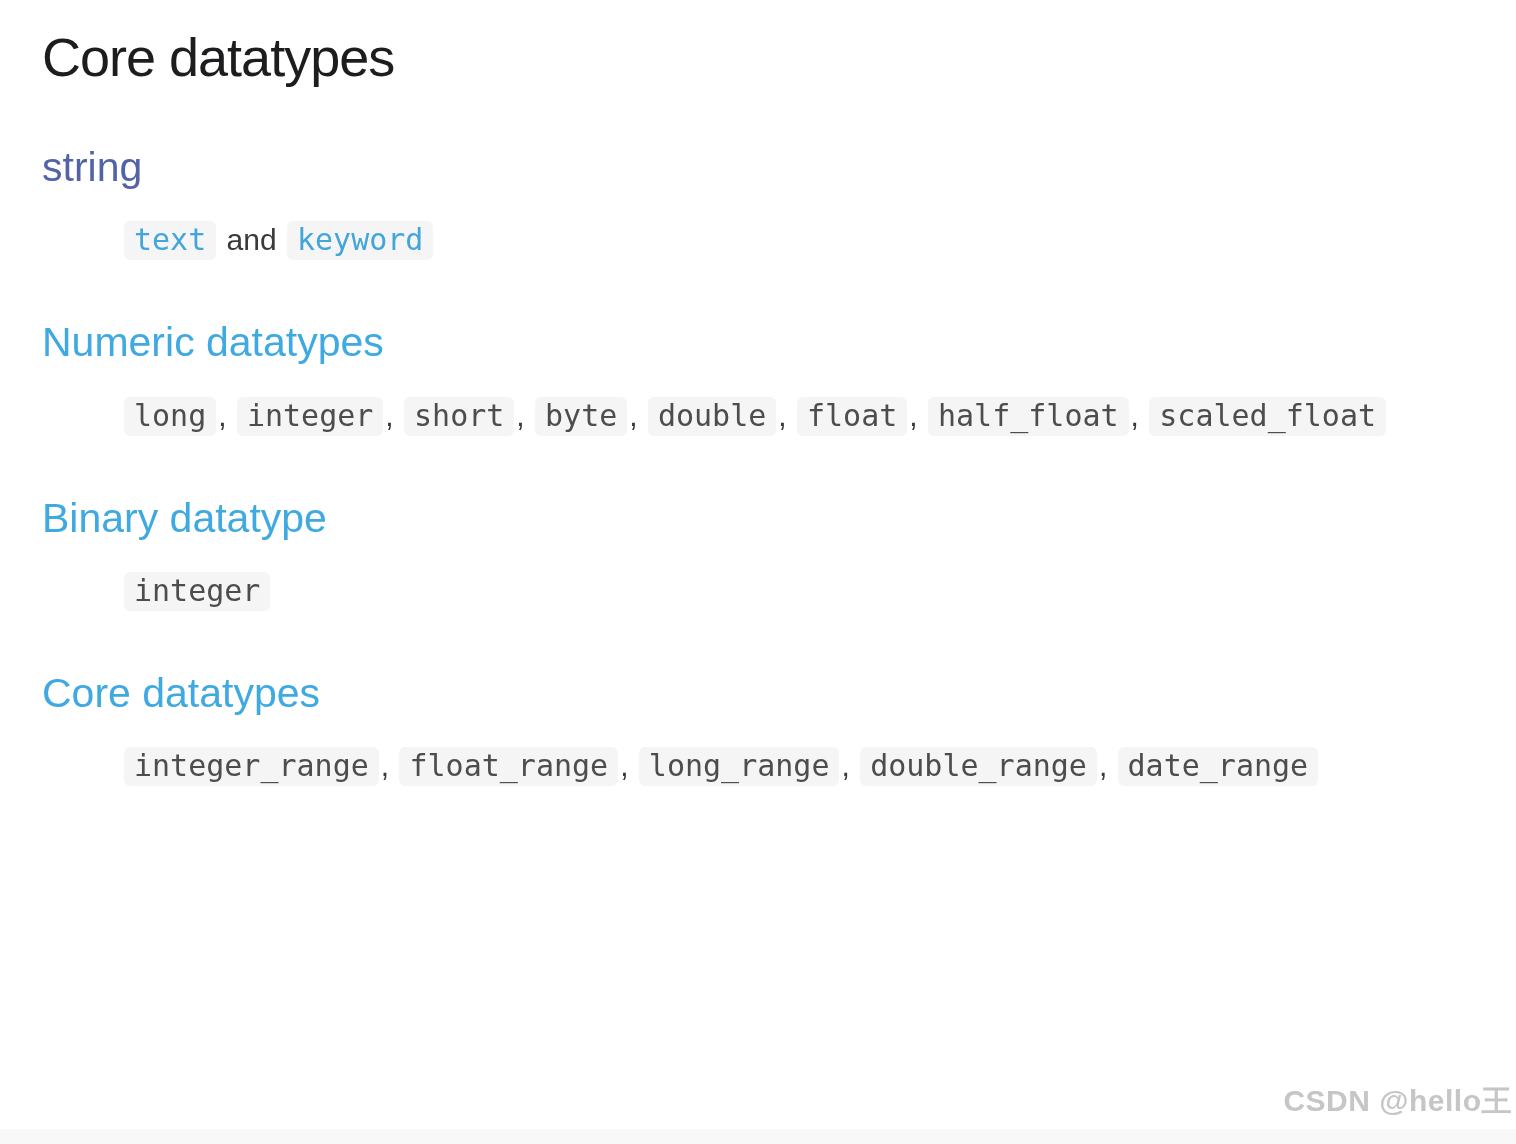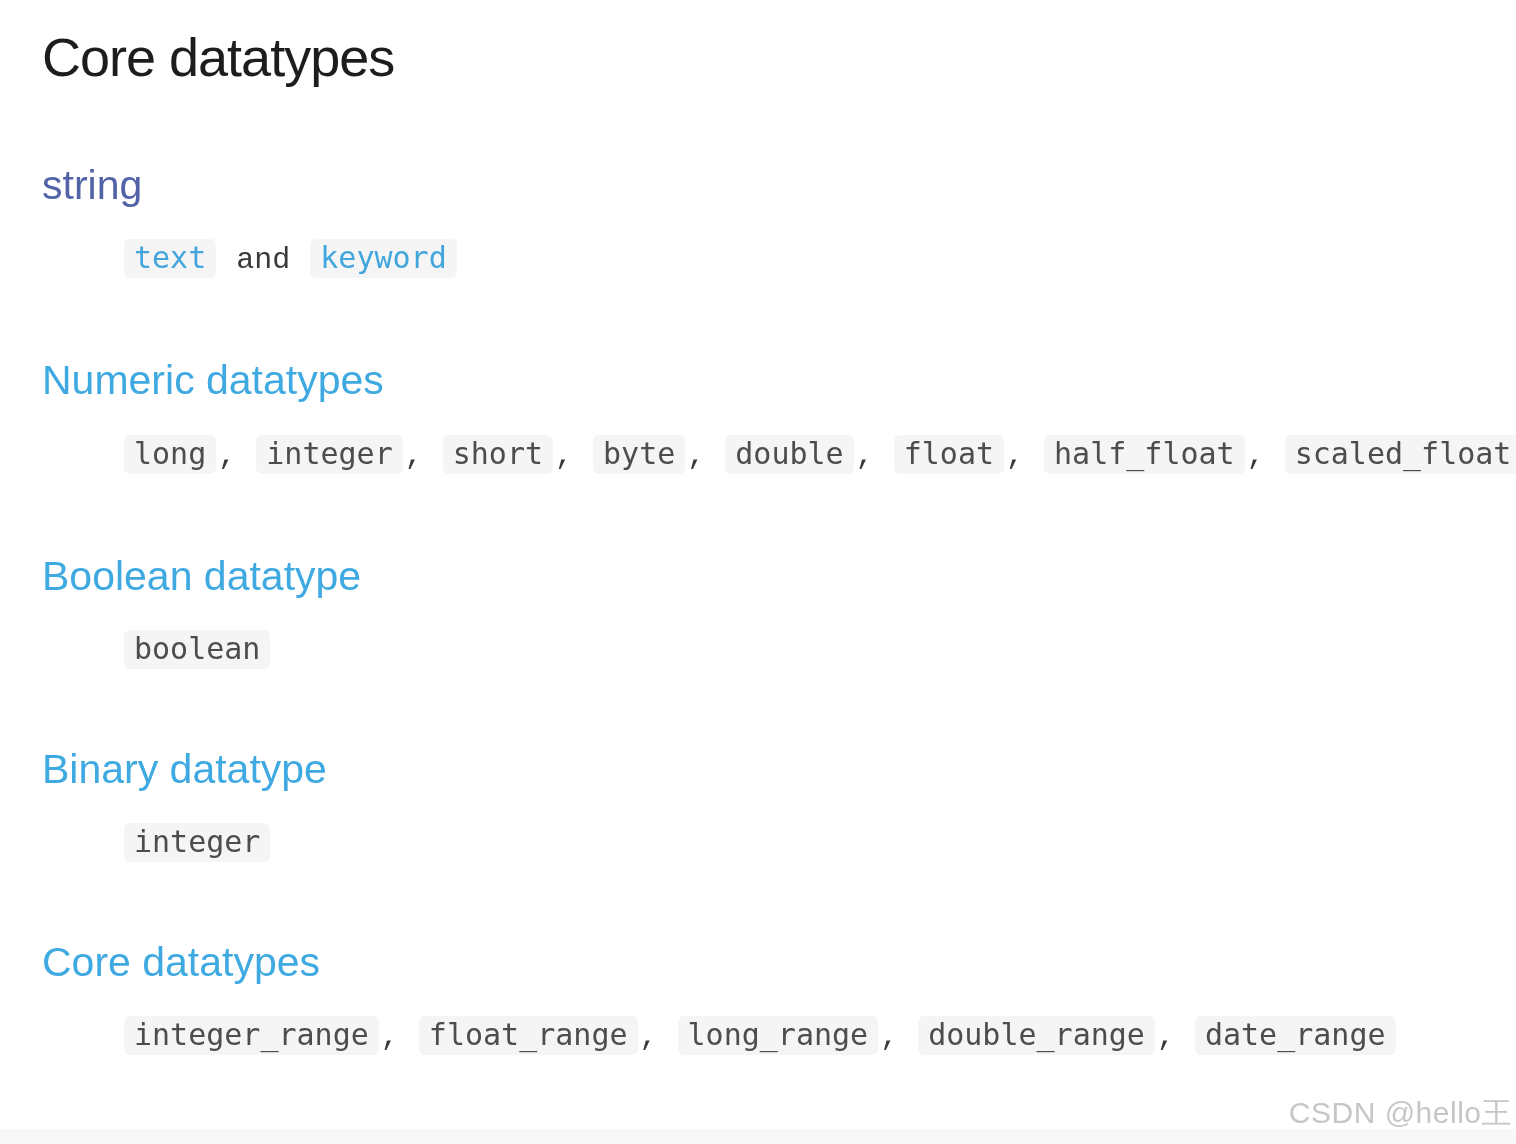--- a/index.html
+++ b/index.html
@@ -32,21 +32,21 @@
   }
   h1.page-title {
     margin: 0 0 22px 0;
     font-size: 54px;
     font-weight: 300;
     line-height: 1.15;
     letter-spacing: -1px;
     color: var(--title-text);
   }
   section.section {
-    margin-top: 72px;
+    margin-top: 54px;
   }
   section.section:first-child {
   }
   h2.section-heading {
     margin: 0 0 24px 0;
     font-size: 41px;
     font-weight: 300;
     line-height: 1.25;
     cursor: pointer;
   }
@@ -64,30 +64,30 @@
     color: var(--code-text);
     background: var(--code-bg);
     border-radius: 6px;
     padding: 1px 10px 3px 10px;
   }
   span.code.code-link {
     color: var(--code-link);
     cursor: pointer;
   }
   span.plain {
-    font-family: Liberation Mono, monospace;
+    font-family: Liberation Sans, sans-serif;
     color: var(--body-text);
     margin: 0 2px;
   }
   .watermark {
     position: absolute;
     right: 4px;
-    bottom: 10px;
+    bottom: 22px;
     font-size: 30px;
-    font-weight: 400;
+    font-weight: 700;
     letter-spacing: 0.5px;
     color: var(--watermark);
     z-index: 3;
     white-space: nowrap;
   }
   .bottom-band {
     position: absolute;
     left: 0;
     right: 0;
     bottom: 0;
@@ -104,24 +104,20 @@
   <div id="sections">
       <section class="section">
         <h2 class="section-heading visited">string</h2>
         <p class="code-line"><span class="code code-link">text</span><span class="plain"> and </span><span class="code code-link">keyword</span></p>
       </section>
       <section class="section">
         <h2 class="section-heading link">Numeric datatypes</h2>
         <p class="code-line"><span class="code">long</span><span class="plain">, </span><span class="code">integer</span><span class="plain">, </span><span class="code">short</span><span class="plain">, </span><span class="code">byte</span><span class="plain">, </span><span class="code">double</span><span class="plain">, </span><span class="code">float</span><span class="plain">, </span><span class="code">half_float</span><span class="plain">, </span><span class="code">scaled_float</span></p>
       </section>
       <section class="section">
-        <h2 class="section-heading link">Boolean datatype</h2>
-        <p class="code-line"><span class="code">boolean</span></p>
-      </section>
-      <section class="section">
         <h2 class="section-heading link">Binary datatype</h2>
         <p class="code-line"><span class="code">integer</span></p>
       </section>
       <section class="section">
         <h2 class="section-heading link">Core datatypes</h2>
         <p class="code-line"><span class="code">integer_range</span><span class="plain">, </span><span class="code">float_range</span><span class="plain">, </span><span class="code">long_range</span><span class="plain">, </span><span class="code">double_range</span><span class="plain">, </span><span class="code">date_range</span></p>
       </section>
     </div>
 </div>
 

